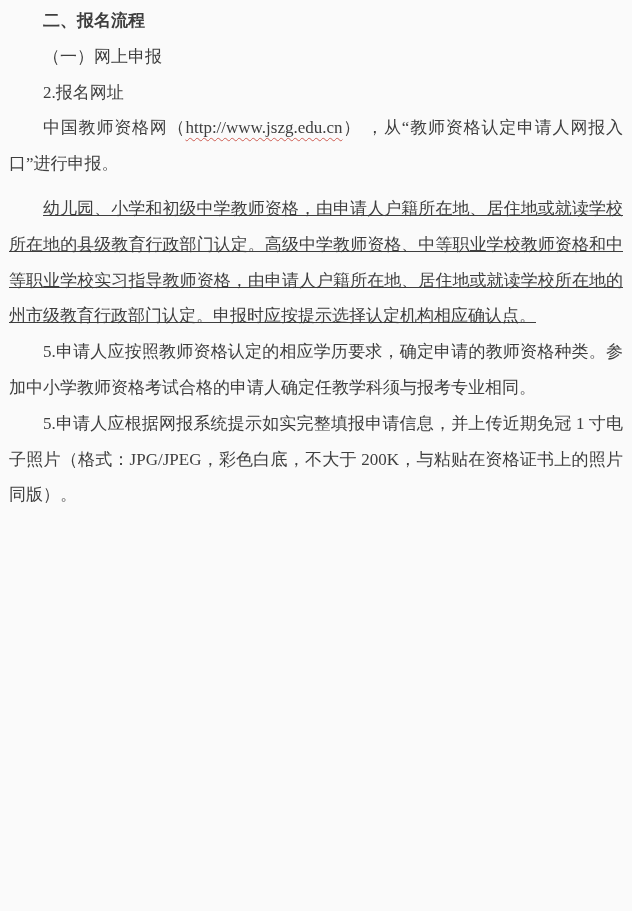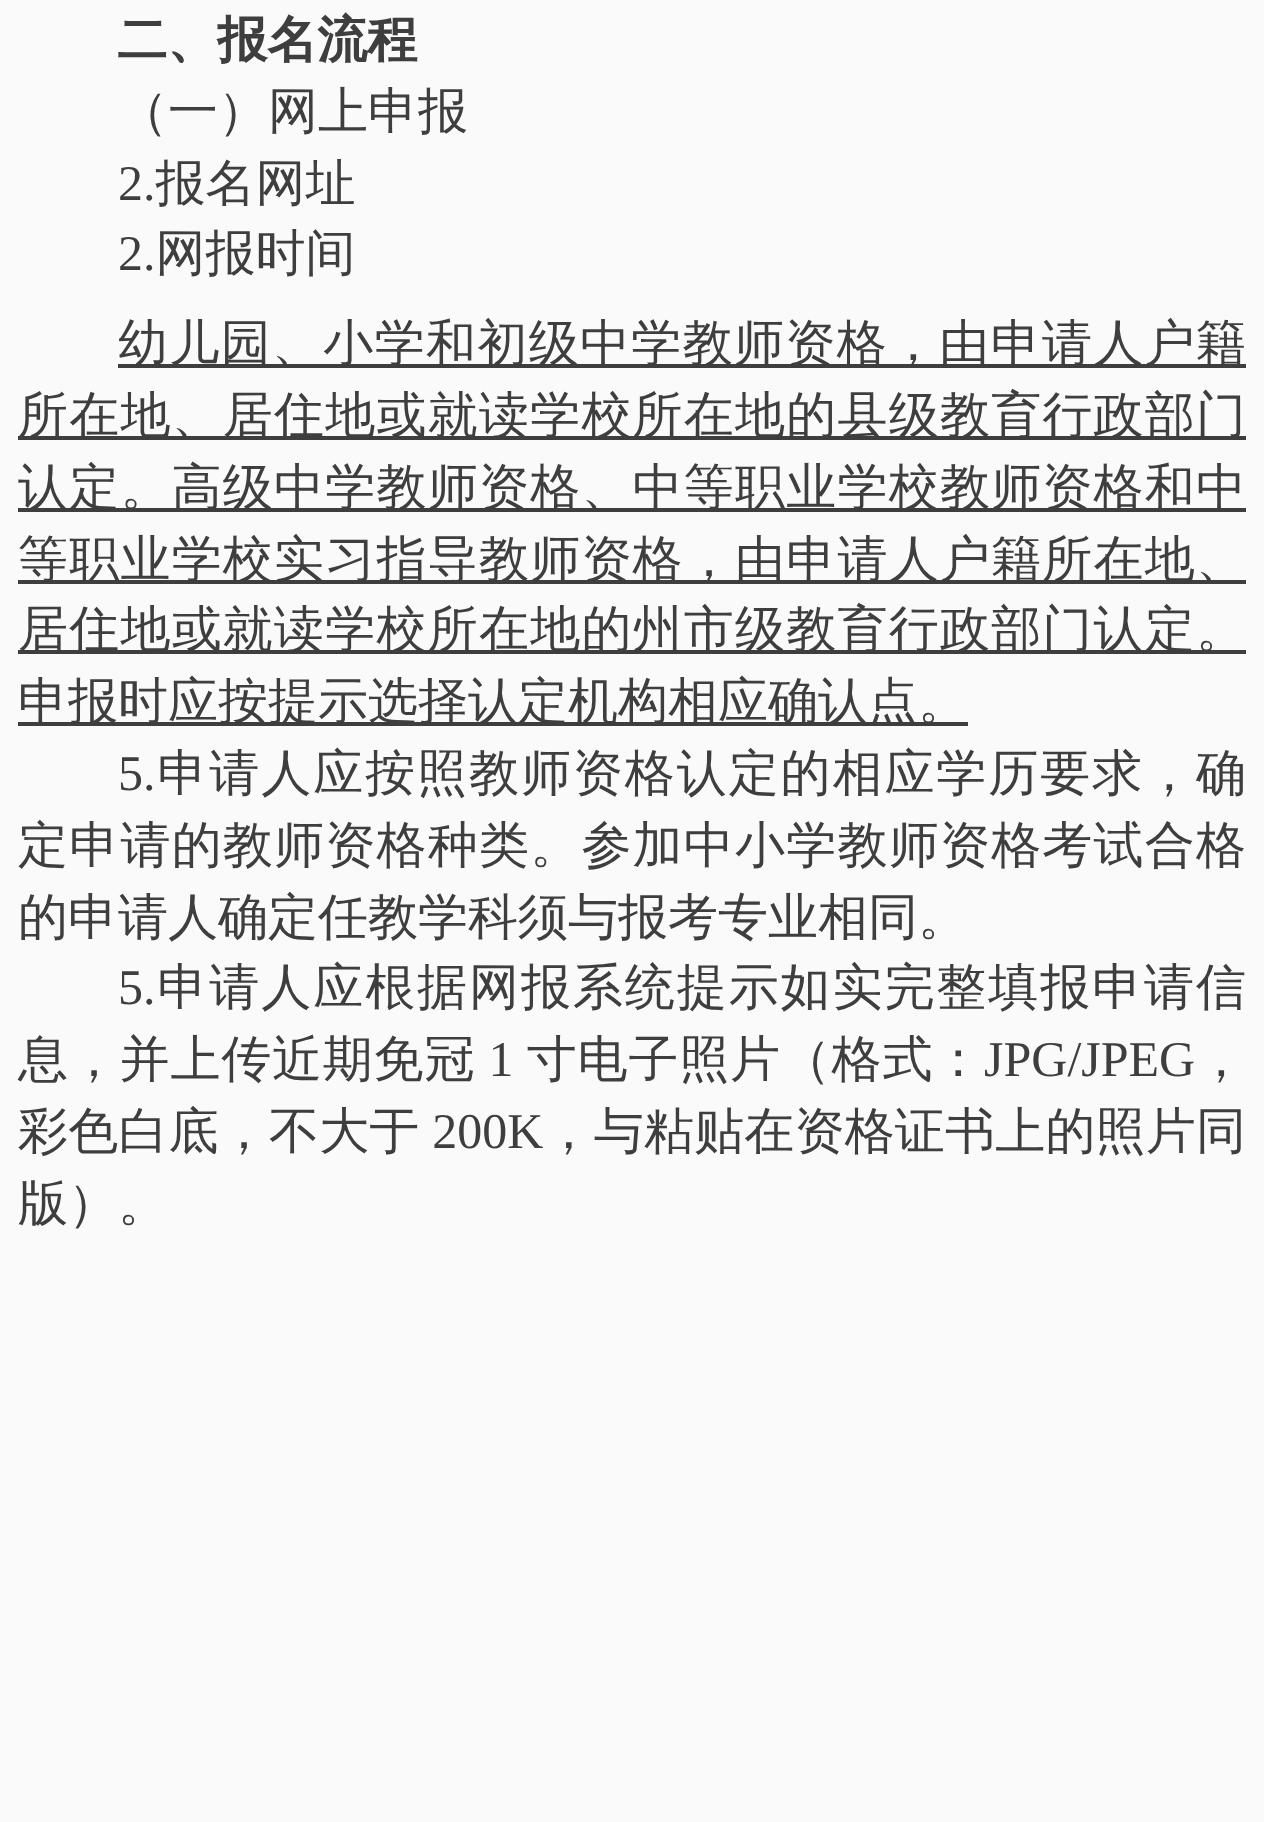--- a/index.html
+++ b/index.html
@@ -13,21 +13,21 @@
     background: var(--background);
     overflow: hidden;
   }
   .page {
     box-sizing: border-box;
     width: 632px; height: 730px;
     padding: 3px 9px 0 9px;
     background: var(--background);
     color: var(--text);
     font-family: "Liberation Serif", "DejaVu Serif", serif;
-    font-size: 25px;
+    font-size: 17px;
     line-height: 35.8px;
     text-align: justify;
   }
   .para {
     margin: 0;
     text-indent: 2em;
   }
   .para.bold { font-weight: bold; }
   .para.gap-before { margin-top: 9px; text-decoration: underline; }
   .url {
@@ -43,22 +43,22 @@
 <body>
 
 <div class="page">
 
   <p class="para bold">二、报名流程</p>
 
   <p class="para">（一）网上申报</p>
 
   <p class="para">2.报名网址</p>
 
+  <p class="para"><span>中国教师资格网（</span><span class="url">http://www.jszg.edu.cn</span><span>） ，从“教师资格认定申请人网报入口”进行申报。</span></p>
 
-  <p class="para">2.网报时间</p>
 
 
 
   <p class="para gap-before">幼儿园、小学和初级中学教师资格，由申请人户籍所在地、居住地或就读学校所在地的县级教育行政部门认定。高级中学教师资格、中等职业学校教师资格和中等职业学校实习指导教师资格，由申请人户籍所在地、居住地或就读学校所在地的州市级教育行政部门认定。申报时应按提示选择认定机构相应确认点。</p>
 
   <p class="para">5.申请人应按照教师资格认定的相应学历要求，确定申请的教师资格种类。参加中小学教师资格考试合格的申请人确定任教学科须与报考专业相同。</p>
 
   <p class="para">5.申请人应根据网报系统提示如实完整填报申请信息，并上传近期免冠 1 寸电子照片（格式：JPG/JPEG，彩色白底，不大于 200K，与粘贴在资格证书上的照片同版）。</p>
 
 </div>

